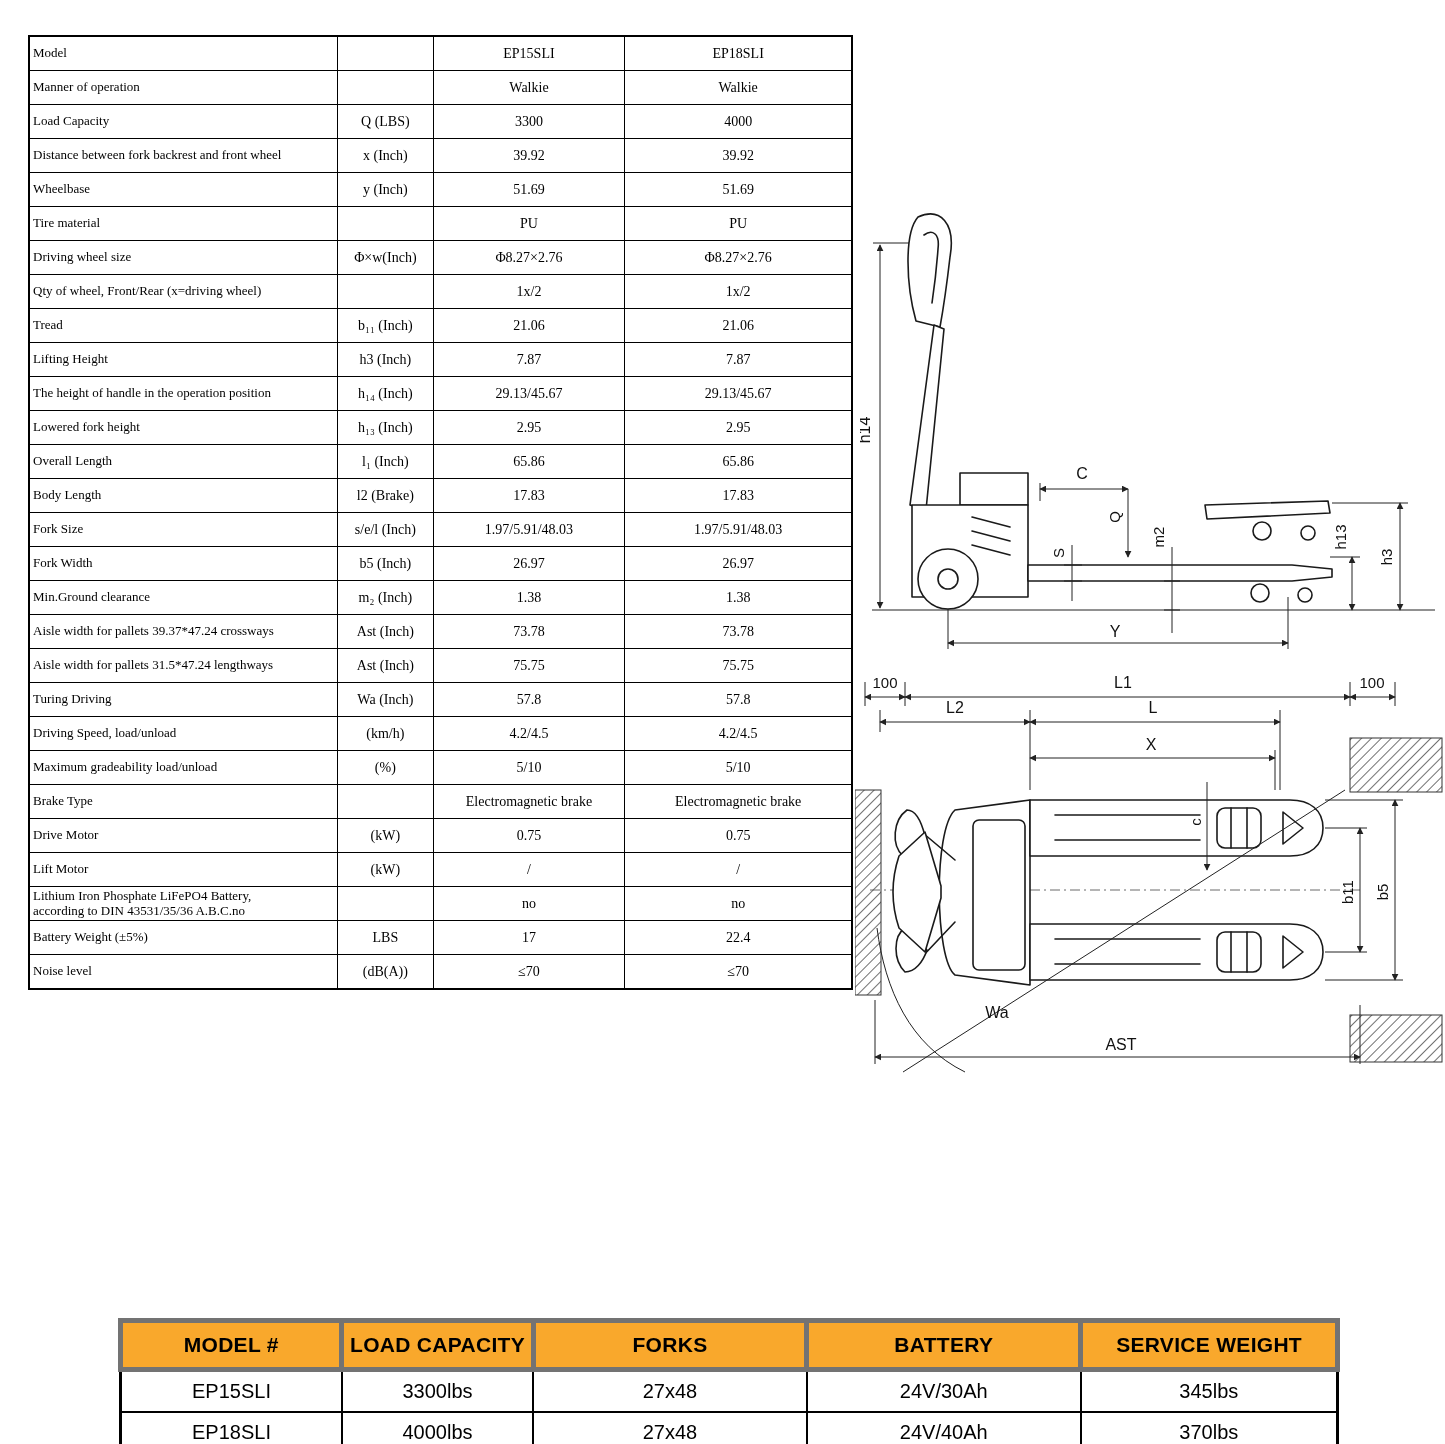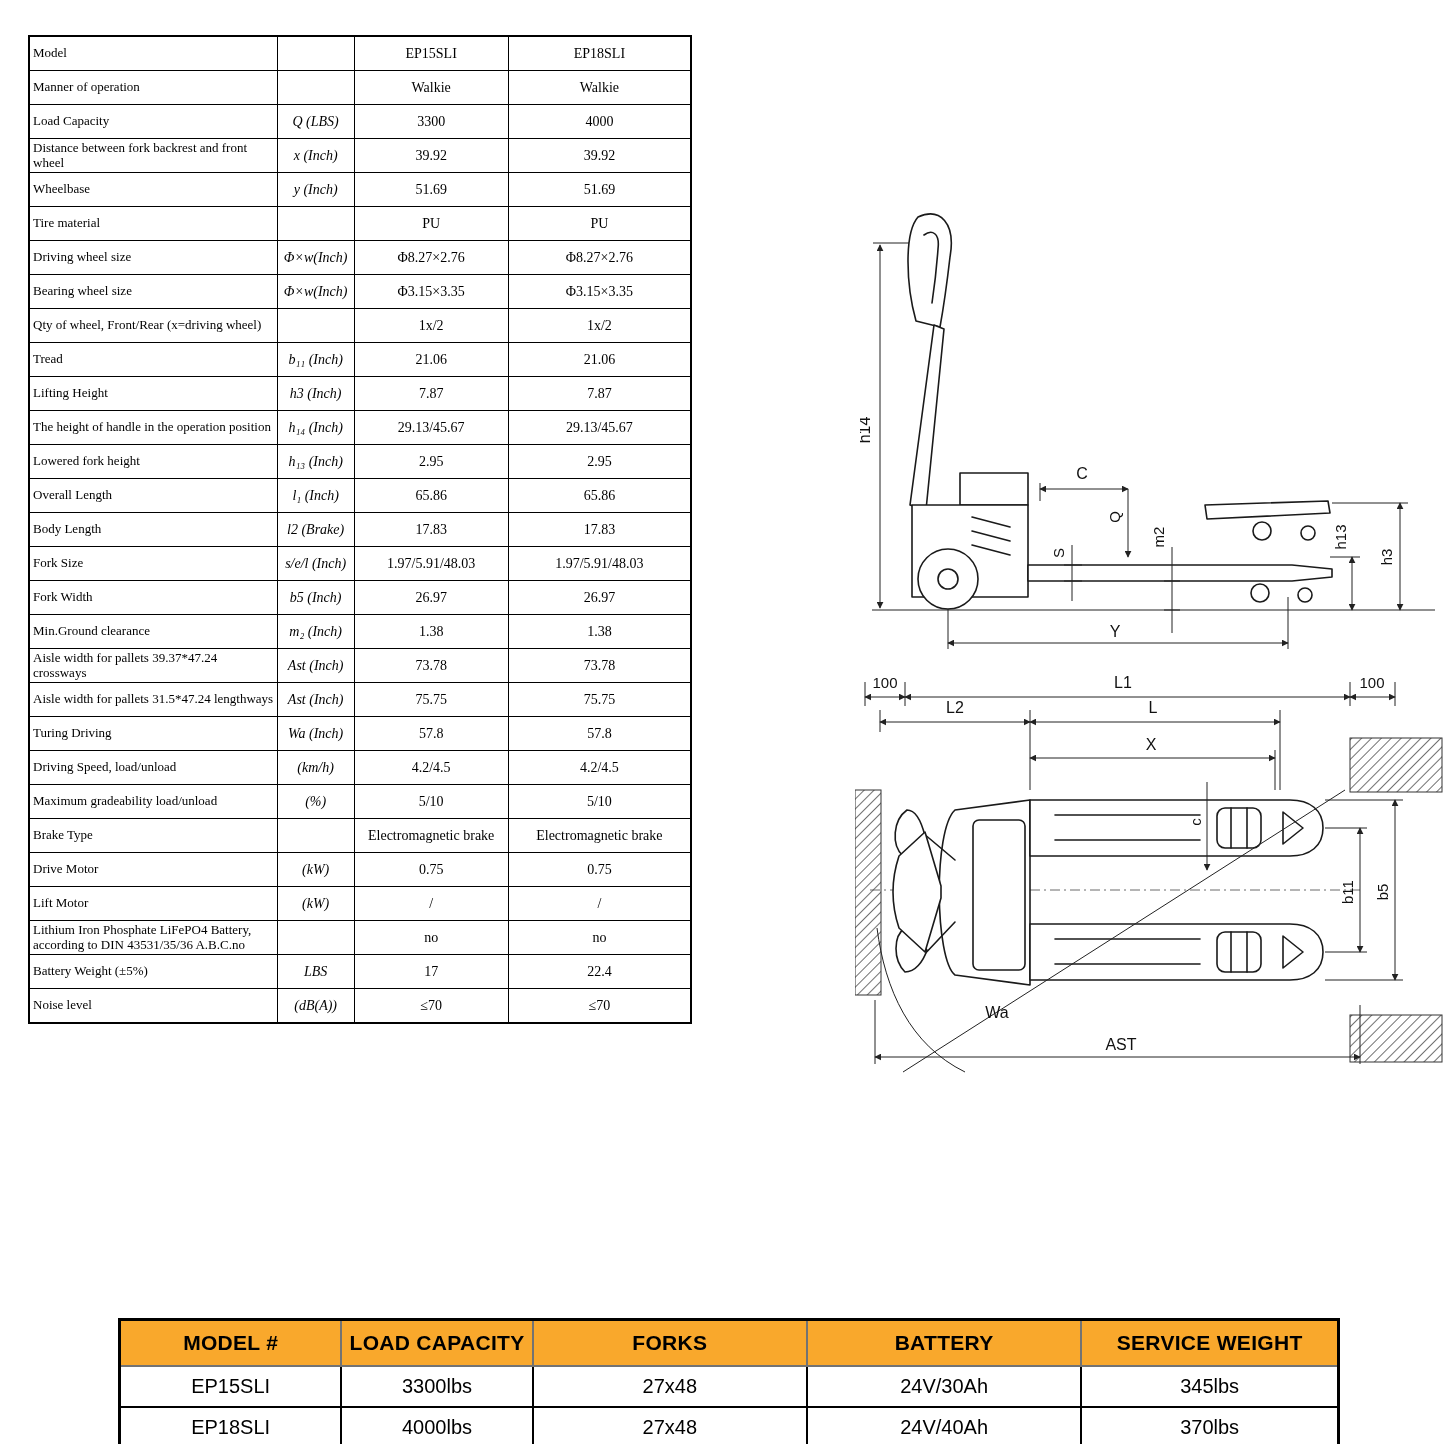--- a/index.html
+++ b/index.html
@@ -2,38 +2,38 @@
 <html style="--accent: #F9A82C;"><head>
 <meta charset="utf-8">
 <style>
   html,body{margin:0;padding:0;}
   body{
     width:1445px;height:1444px;position:relative;background:#fff;
     font-family:"Liberation Serif","DejaVu Serif",serif;color:#000;overflow:hidden;
   }
   
   .spec-table{
-    position:absolute;left:28px;top:35px;width:664px;
+    position:absolute;left:28px;top:35px;width:825px;
     border-collapse:collapse;table-layout:fixed;border:2px solid #000;
   }
   .spec-table td{
     border:1px solid #000;height:33px;padding:0 3px;
     overflow:hidden;vertical-align:middle;
   }
   .spec-table td.label{text-align:left;font-size:13px;white-space:pre-line;line-height:1.15;}
-  .spec-table td.sym{text-align:center;font-size:14px;font-style:italic;}
+  .spec-table td.sym{text-align:center;font-size:14px;}
   .spec-table td.val{text-align:center;font-size:14px;}
   
   .summary-table{
     position:absolute;left:118px;top:1318px;width:1222px;
     border-collapse:collapse;table-layout:fixed;border:3px solid #000;
     font-family:"Liberation Sans","DejaVu Sans",sans-serif;
   }
   .summary-table th{
-    background:var(--accent,#F9A82C);border:2px solid #737373;height:42px;
+    background:var(--accent,#F9A82C);border:5px solid #737373;height:42px;
     font-size:21px;font-weight:bold;letter-spacing:.3px;
   }
   .summary-table td{
     border:2px solid #000;height:37px;text-align:center;font-size:20px;background:#fff;
   }
   
   .side-view{position:absolute;left:860px;top:205px;width:585px;height:455px;}
   .top-view{position:absolute;left:855px;top:660px;width:590px;height:425px;}
   .dg{stroke:#1a1a1a;fill:none;stroke-width:1.6;stroke-linejoin:round;stroke-linecap:round;}
   .dgf{stroke:#1a1a1a;fill:#fff;stroke-width:1.6;stroke-linejoin:round;}
@@ -89,26 +89,20 @@
         <td class="val">PU</td>
         <td class="val">PU</td>
       </tr>
       <tr>
         <td class="label">Driving wheel size</td>
         <td class="sym">Φ×w(Inch)</td>
         <td class="val">Φ8.27×2.76</td>
         <td class="val">Φ8.27×2.76</td>
       </tr>
       <tr>
-        <td class="label">Bearing wheel size</td>
-        <td class="sym">Φ×w(Inch)</td>
-        <td class="val">Φ3.15×3.35</td>
-        <td class="val">Φ3.15×3.35</td>
-      </tr>
-      <tr>
         <td class="label">Qty of wheel, Front/Rear (x=driving wheel)</td>
         <td class="sym"></td>
         <td class="val">1x/2</td>
         <td class="val">1x/2</td>
       </tr>
       <tr>
         <td class="label">Tread</td>
         <td class="sym">b₁₁ (Inch)</td>
         <td class="val">21.06</td>
         <td class="val">21.06</td>

